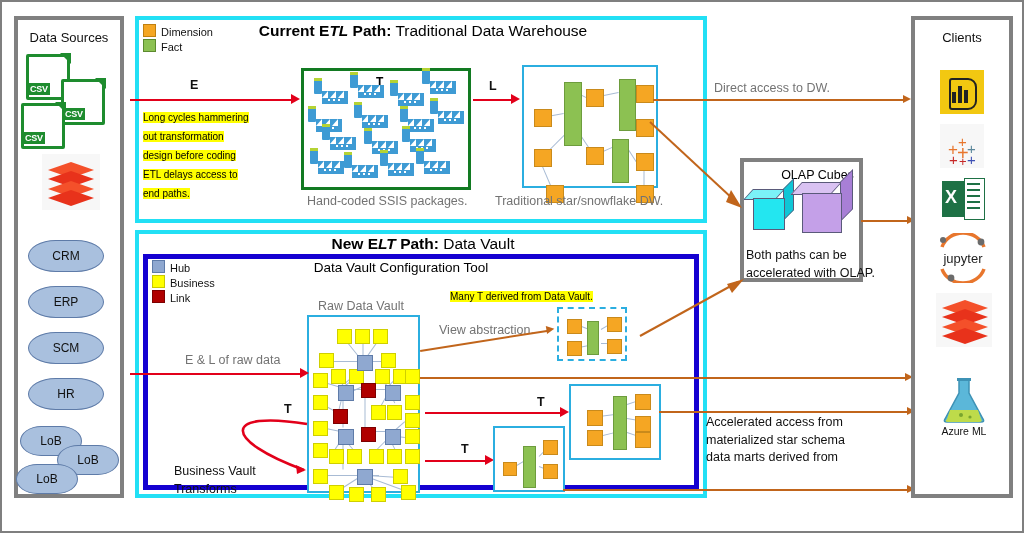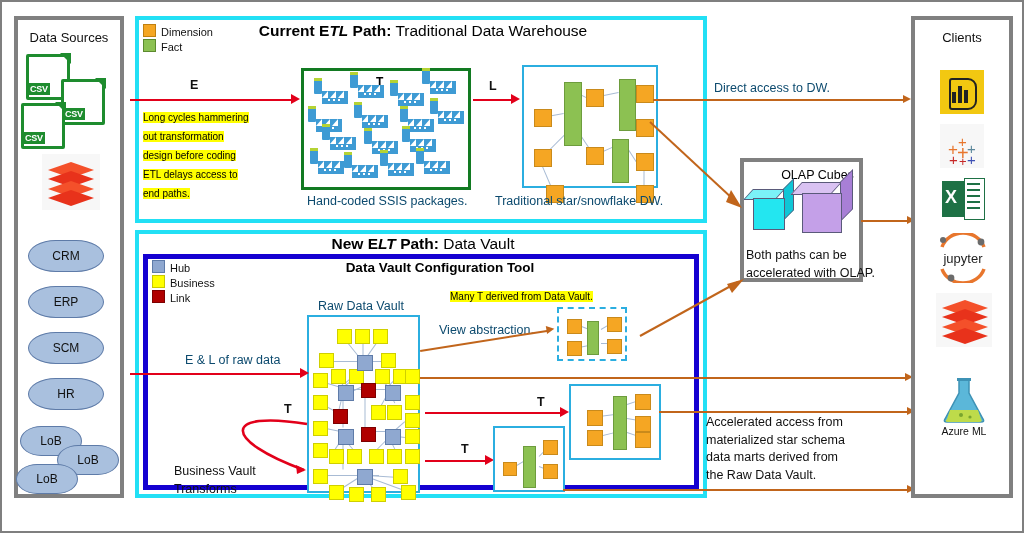--- a/index.html
+++ b/index.html
@@ -51,21 +51,21 @@
   .arw .head{position:absolute;top:50%;width:0;height:0;}
   .red .shaft{border-top:2.5px solid #E2001A;}
   .red .head{border-top:5px solid transparent;border-bottom:5px solid transparent;
              border-left:9px solid #E2001A;transform:translateY(-50%);}
   .org .shaft{border-top:2px solid #C1651B;}
   .org .head{border-top:4.5px solid transparent;border-bottom:4.5px solid transparent;
              border-left:8px solid #C1651B;transform:translateY(-50%);}
 
   .copyr{position:absolute;color:#E6E6E6;font-size:12.5px;line-height:16px;}
 
-  .cap{position:absolute;font-size:12.5px;color:#0c4a6e;white-space:nowrap;}
+  .cap{position:absolute;font-size:12.5px;color:#737373;white-space:nowrap;}
   .note{position:absolute;font-size:12.5px;color:#111;line-height:17.5px;}
   .notehl{position:absolute;font-size:10px;color:#000000;line-height:19px;}
   .notehl span{background:#FFFF00;}
   .lbl{position:absolute;font-size:12.5px;color:#111;font-weight:bold;}
 
   
   .fct{position:absolute;}
   .fct .stack{position:absolute;left:0;top:0;width:8px;height:16px;background:#3E9BD4;border-radius:1px;}
   .fct .stacktop{position:absolute;left:0;top:0;width:8px;height:3px;background:#B5D334;}
   .fct .body{position:absolute;left:0;top:13px;width:24px;height:13px;background:#3E9BD4;}
@@ -376,21 +376,21 @@
   </div>
   <div class="cap" style="left:493px;top:192px;">Traditional star/snowflake DW.</div>
 
   <div class="abs panel-cyan" style="left:133px;top:228px;width:572px;height:268px;"></div>
 
   <div style="position:absolute;left:228px;top:233px;width:386px;text-align:center;font-size:15.5px;">
     <span class="title-b">New E</span><span class="title-i">LT</span><span class="title-b"> Path:</span><span> Data Vault</span>
   </div>
 
   <div class="abs panel-blue" style="left:141px;top:252px;width:556px;height:236px;"></div>
-  <div style="position:absolute;left:141px;top:258px;width:516px;text-align:center;font-size:13.5px;font-weight:bold;margin-left:39px;">Data Vault Configuration Tool</div>
+  <div style="position:absolute;left:141px;top:258px;width:516px;text-align:center;font-size:13.5px;font-weight:normal;">Data Vault Configuration Tool</div>
 
   <div style="position:absolute;left:150px;top:258px;">
     <div class="legrow"><span class="sw sw-hub"></span><span>Hub</span></div>
     <div class="legrow"><span class="sw sw-sat"></span><span>Business</span></div>
     <div class="legrow"><span class="sw sw-link"></span><span>Link</span></div>
   </div>
 
   <div class="cap" style="left:316px;top:297px;">Raw Data Vault</div>
   <div class="abs panel-lblue" style="left:305px;top:313px;width:113px;height:178px;">
     <div id="rawVault" style="position:absolute;inset:0;">
@@ -581,21 +581,21 @@
   <div class="arw org" style="left:418px;top:348px;width:138px;transform:rotate(-9deg);">
     <div class="shaft" style="width:130px;"></div>
       <div class="head" style="left:128px;"></div>
   </div>
 
   <div class="arw org" style="left:418px;top:375px;width:495px;">
     <div class="shaft" style="width:487px;"></div>
       <div class="head" style="left:485px;"></div>
   </div>
 
-  <div class="note" style="left:704px;top:412px;"><span style="white-space:pre;"><div>Accelerated access from</div><div>materialized star schema</div><div>data marts derived from</div><div>the Raw Data Vault.</div></span></div>
+  <div class="note" style="left:704px;top:412px;"><span style="white-space:pre;"><div>Accelerated access from</div><div>materialized star schema</div><div>data marts derived from</div></span></div>
 
   <div class="arw org" style="left:657px;top:409px;width:258px;">
     <div class="shaft" style="width:250px;"></div>
       <div class="head" style="left:248px;"></div>
   </div>
 
   <div class="arw org" style="left:561px;top:487px;width:354px;">
     <div class="shaft" style="width:346px;"></div>
       <div class="head" style="left:344px;"></div>
   </div>

